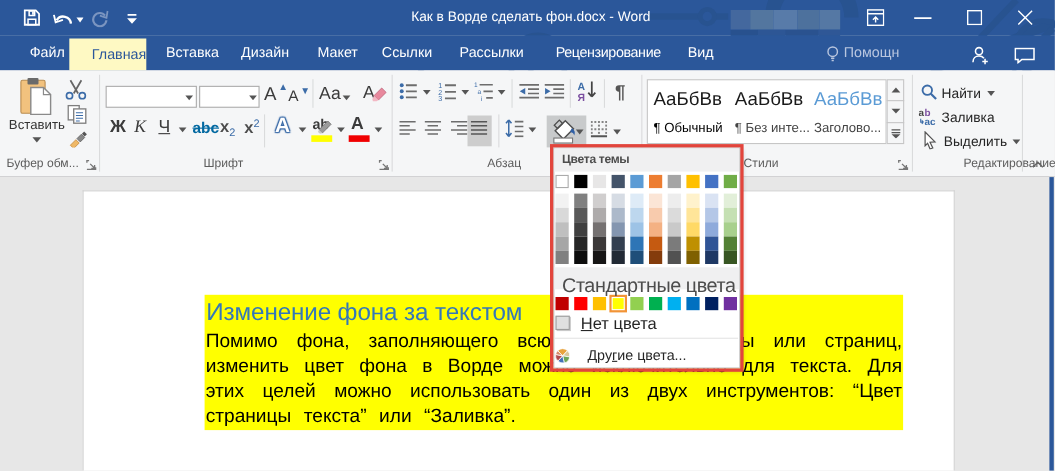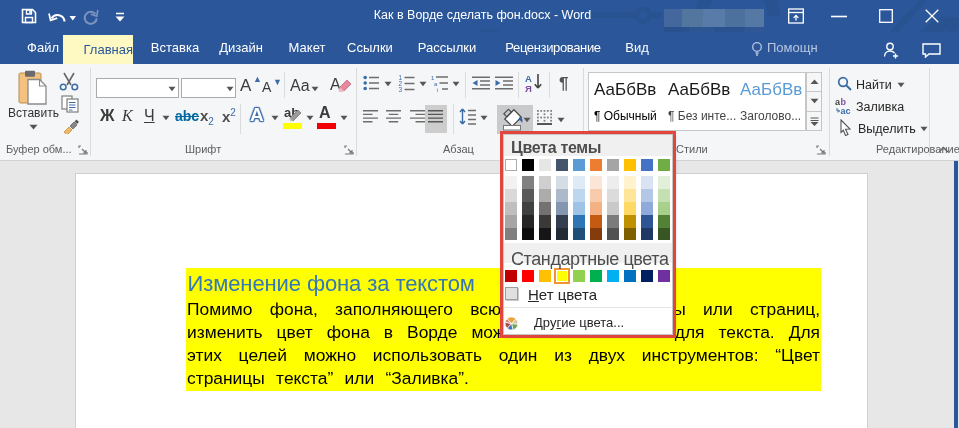--- a/index.html
+++ b/index.html
@@ -422,21 +422,21 @@
 <div id="bluestrip"></div>
 <div id="yellow"></div>
 <div class="abs" style="left:187.5px;top:270.7px;font-size:22px;letter-spacing:-0.1px;color:#3478b9;">Изменение фона за текстом</div>
 <div class="bodyline just" style="top:298.6px;">Помимо фона, заполняющего всю площадь страницы или страниц,</div>
 <div class="bodyline just" style="top:321.8px;">изменить цвет фона в Ворде можно исключительно для текста. Для</div>
 <div class="bodyline just" style="top:345px;">этих целей можно использовать один из двух инструментов: “Цвет</div>
 <div class="bodyline" style="top:368.3px;word-spacing:6.5px;">страницы текста” или “Заливка”.</div>
 
 <div class="abs" style="left:503px;top:134px;width:169.5px;height:201px;background:#fff;border:1px solid #c6c6c6;box-shadow:2px 2px 4px rgba(0,0,0,0.2)"></div>
 <div class="abs" style="left:504px;top:135px;width:167.5px;height:21px;background:#f0f0f1"></div>
-<div class="abs" style="left:511px;top:139px;font-size:16px;letter-spacing:-0.3px;font-weight:bold;color:#4d4d4d">Цвета темы</div>
+<div class="abs" style="left:511px;top:139px;font-size:11px;letter-spacing:-0.3px;font-weight:bold;color:#4d4d4d">Цвета темы</div>
 <div class="sw" style="left:505px;top:159px;border:1px solid #ababab;background:#ffffff"></div>
 <div class="sw" style="left:522px;top:159px;background:#000000"></div>
 <div class="sw" style="left:539px;top:159px;background:#e7e6e6"></div>
 <div class="sw" style="left:556px;top:159px;background:#44546a"></div>
 <div class="sw" style="left:573px;top:159px;background:#5b9bd5"></div>
 <div class="sw" style="left:590px;top:159px;background:#ed7d31"></div>
 <div class="sw" style="left:607px;top:159px;background:#a5a5a5"></div>
 <div class="sw" style="left:624px;top:159px;background:#ffc000"></div>
 <div class="sw" style="left:641px;top:159px;background:#4472c4"></div>
 <div class="sw" style="left:658px;top:159px;background:#70ad47"></div>

